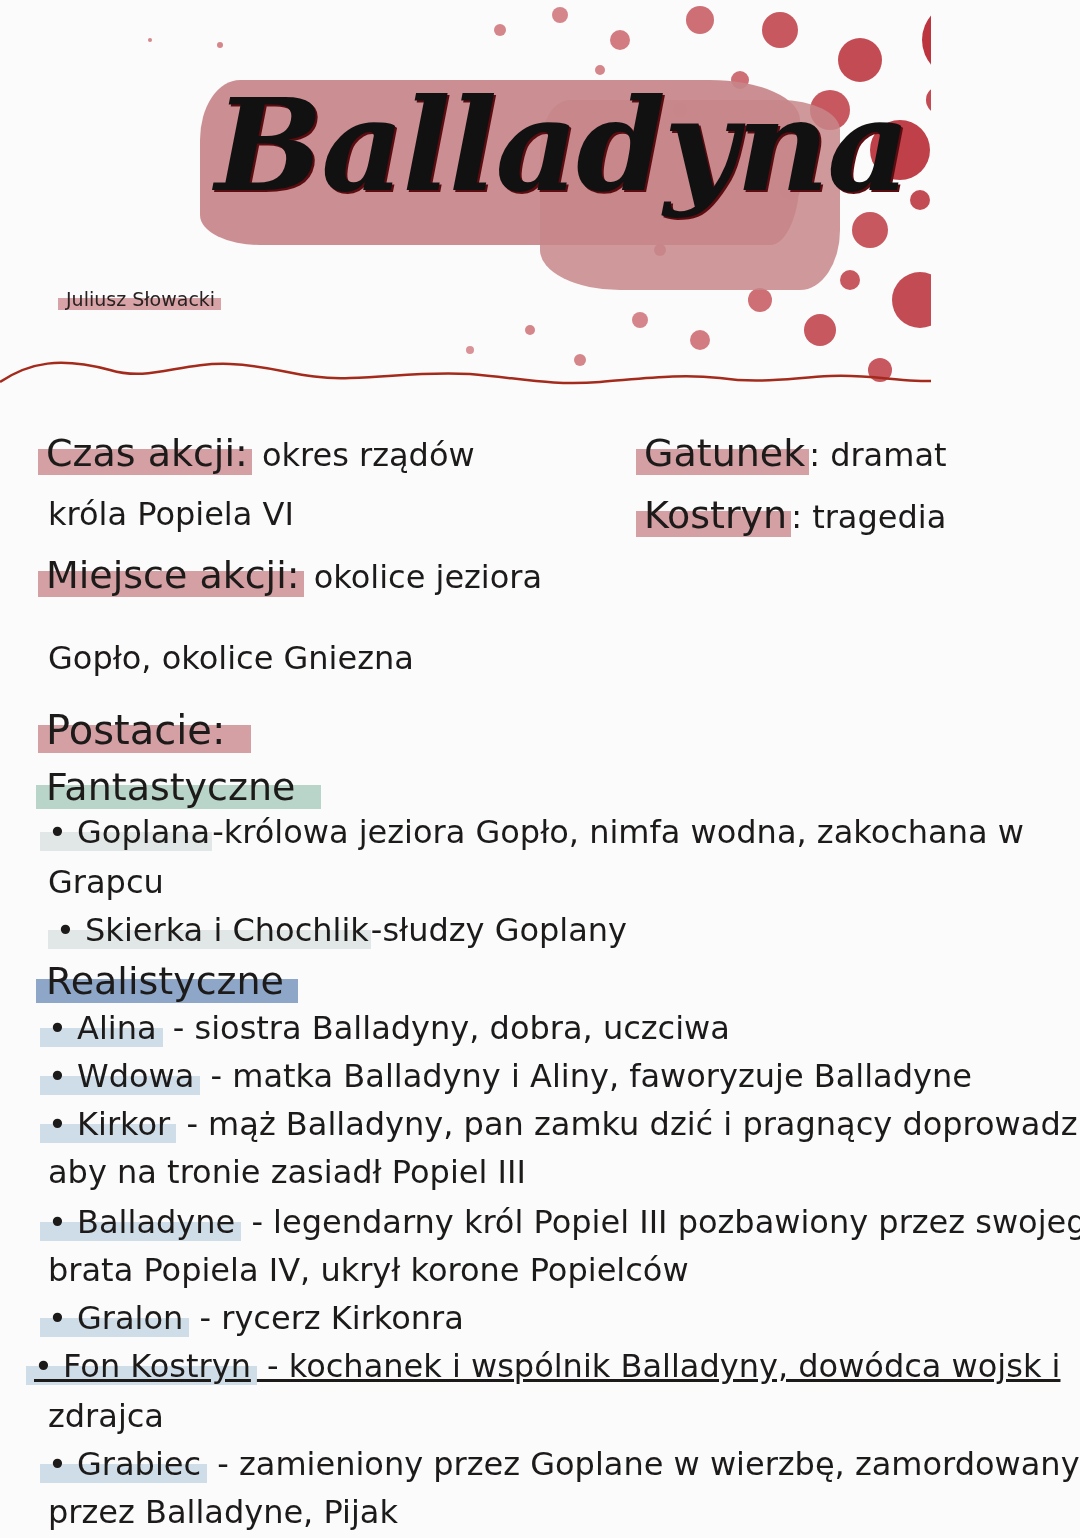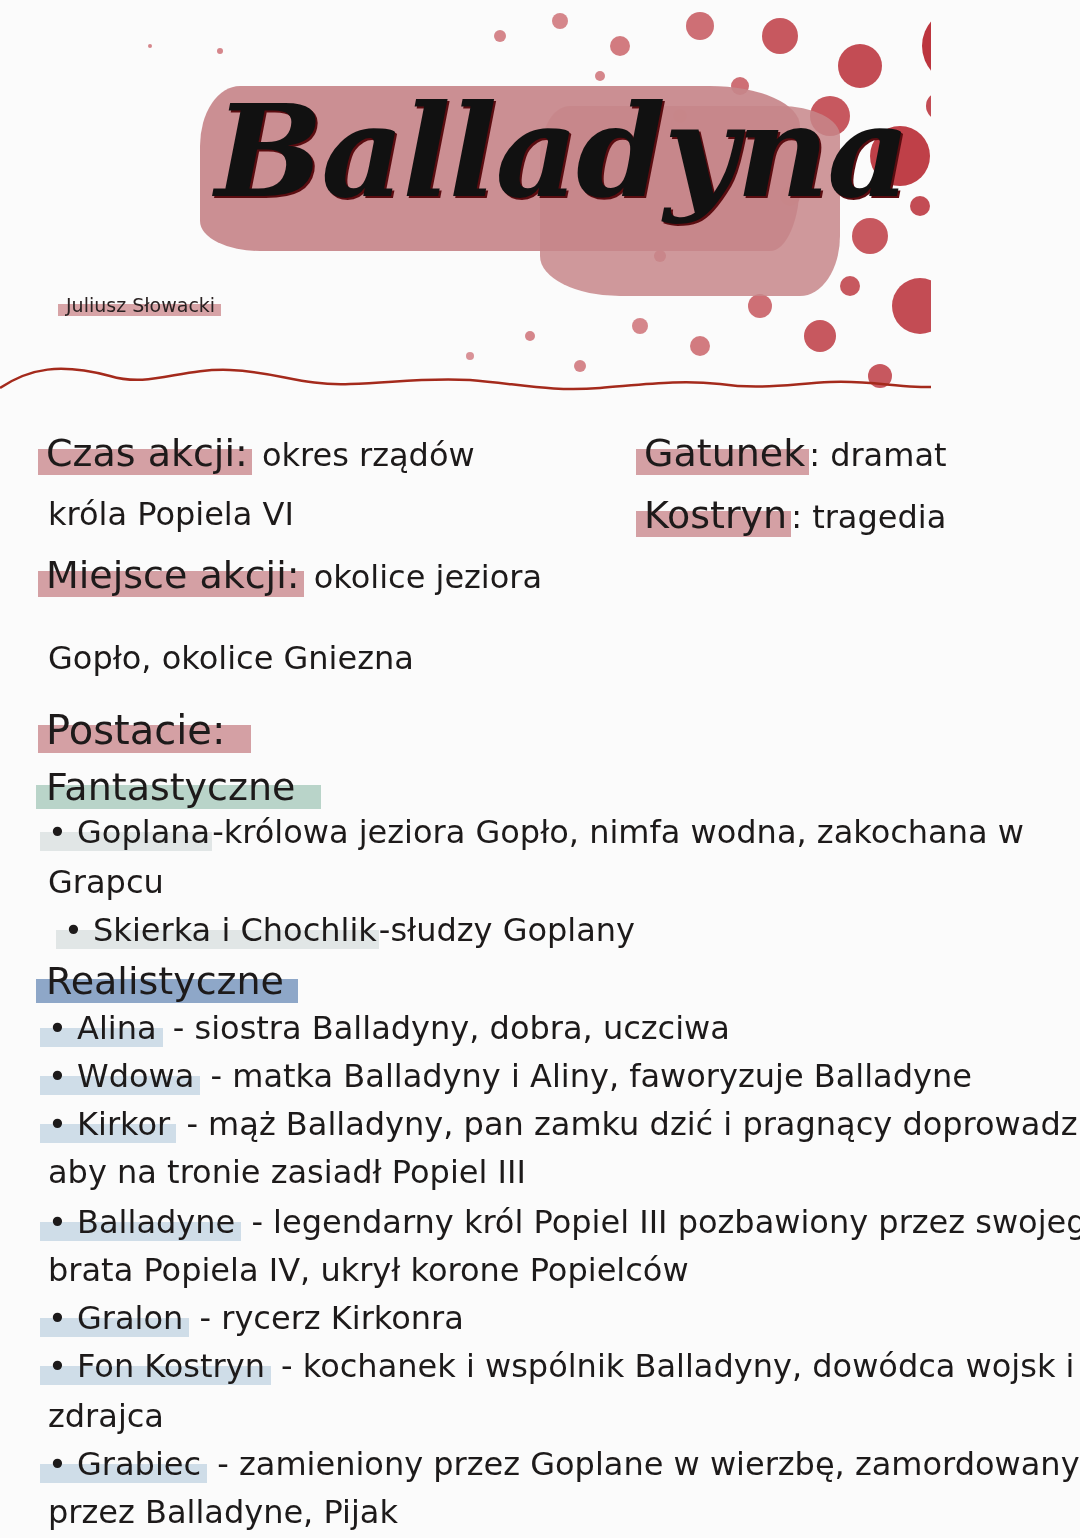--- a/index.html
+++ b/index.html
@@ -1,21 +1,21 @@
 <!DOCTYPE html>
 <html><head>
   <meta charset="utf-8">
   <style>
     html, body { margin: 0; padding: 0; }
     body {
       width: 1080px; height: 1538px; overflow: hidden;
       background: #fbfbfb; position: relative;
       font-family: "DejaVu Sans", sans-serif; color: #1d1a1a;
     }
-    .header { position: absolute; left: 0; top: 0; width: 931px; height: 400px; overflow: hidden; margin-top: 6px; }
+    .header { position: absolute; left: 0; top: 0; width: 931px; height: 400px; overflow: hidden; }
     .splatter { position: absolute; inset: 0; }
     .title-blob {
       position: absolute; left: 200px; top: 80px; width: 600px; height: 165px;
       background: #c7868a; opacity: 0.92;
       border-radius: 40px 90px 30px 60px / 60px 40px 70px 30px;
     }
     .title-blob2 {
       position: absolute; left: 540px; top: 100px; width: 300px; height: 190px;
       background: #c7868a; opacity: 0.85;
       border-radius: 30px 60px 40px 80px / 50px 30px 60px 40px;
@@ -117,21 +117,21 @@
   <span class="hl-red" style="padding-right:26px">Postacie:</span>
 </div>
 <div class="line sub" style="left:48px; top:768px;">
   <span class="hl-green">Fantastyczne</span>
 </div>
 
 <div class="line" style="left:48px; top:816px;">
   <span class="hl-grey">• Goplana</span><span>-królowa jeziora Gopło, nimfa wodna, zakochana w</span>
 </div>
 <div class="line" style="left:48px; top:866px;">Grapcu</div>
-<div class="line" style="left:64px; top:914px;">
+<div class="line" style="left:56px; top:914px;">
   <span class="hl-grey">• Skierka i Chochlik</span><span>-słudzy Goplany</span>
 </div>
 
 <div class="line sub" style="left:48px; top:962px;">
   <span class="hl-blue">Realistyczne</span>
 </div>
 
 <div class="line" style="left:48px; top:1012px;">
   <span class="hl-lightblue">• Alina</span><span> - siostra Balladyny, dobra, uczciwa</span>
 </div>
@@ -142,20 +142,20 @@
   <span class="hl-lightblue">• Kirkor</span><span> - mąż Balladyny, pan zamku dzić i pragnący doprowadzić</span>
 </div>
 <div class="line" style="left:48px; top:1156px;">aby na tronie zasiadł Popiel III</div>
 <div class="line" style="left:48px; top:1206px;">
   <span class="hl-lightblue">• Balladyne</span><span> - legendarny król Popiel III pozbawiony przez swojego</span>
 </div>
 <div class="line" style="left:48px; top:1254px;">brata Popiela IV, ukrył korone Popielców</div>
 <div class="line" style="left:48px; top:1302px;">
   <span class="hl-lightblue">• Gralon</span><span> - rycerz Kirkonra</span>
 </div>
-<div class="line" style="left:48px; top:1350px;">
+<div class="line" style="left:34px; top:1350px;text-decoration:underline;">
   <span class="hl-lightblue">• Fon Kostryn</span><span> - kochanek i wspólnik Balladyny, dowódca wojsk i</span>
 </div>
 <div class="line" style="left:48px; top:1400px;">zdrajca</div>
 <div class="line" style="left:48px; top:1448px;">
   <span class="hl-lightblue">• Grabiec</span><span> - zamieniony przez Goplane w wierzbę, zamordowany</span>
 </div>
 <div class="line" style="left:48px; top:1496px;">przez Balladyne, Pijak</div>
 
 </body></html>

